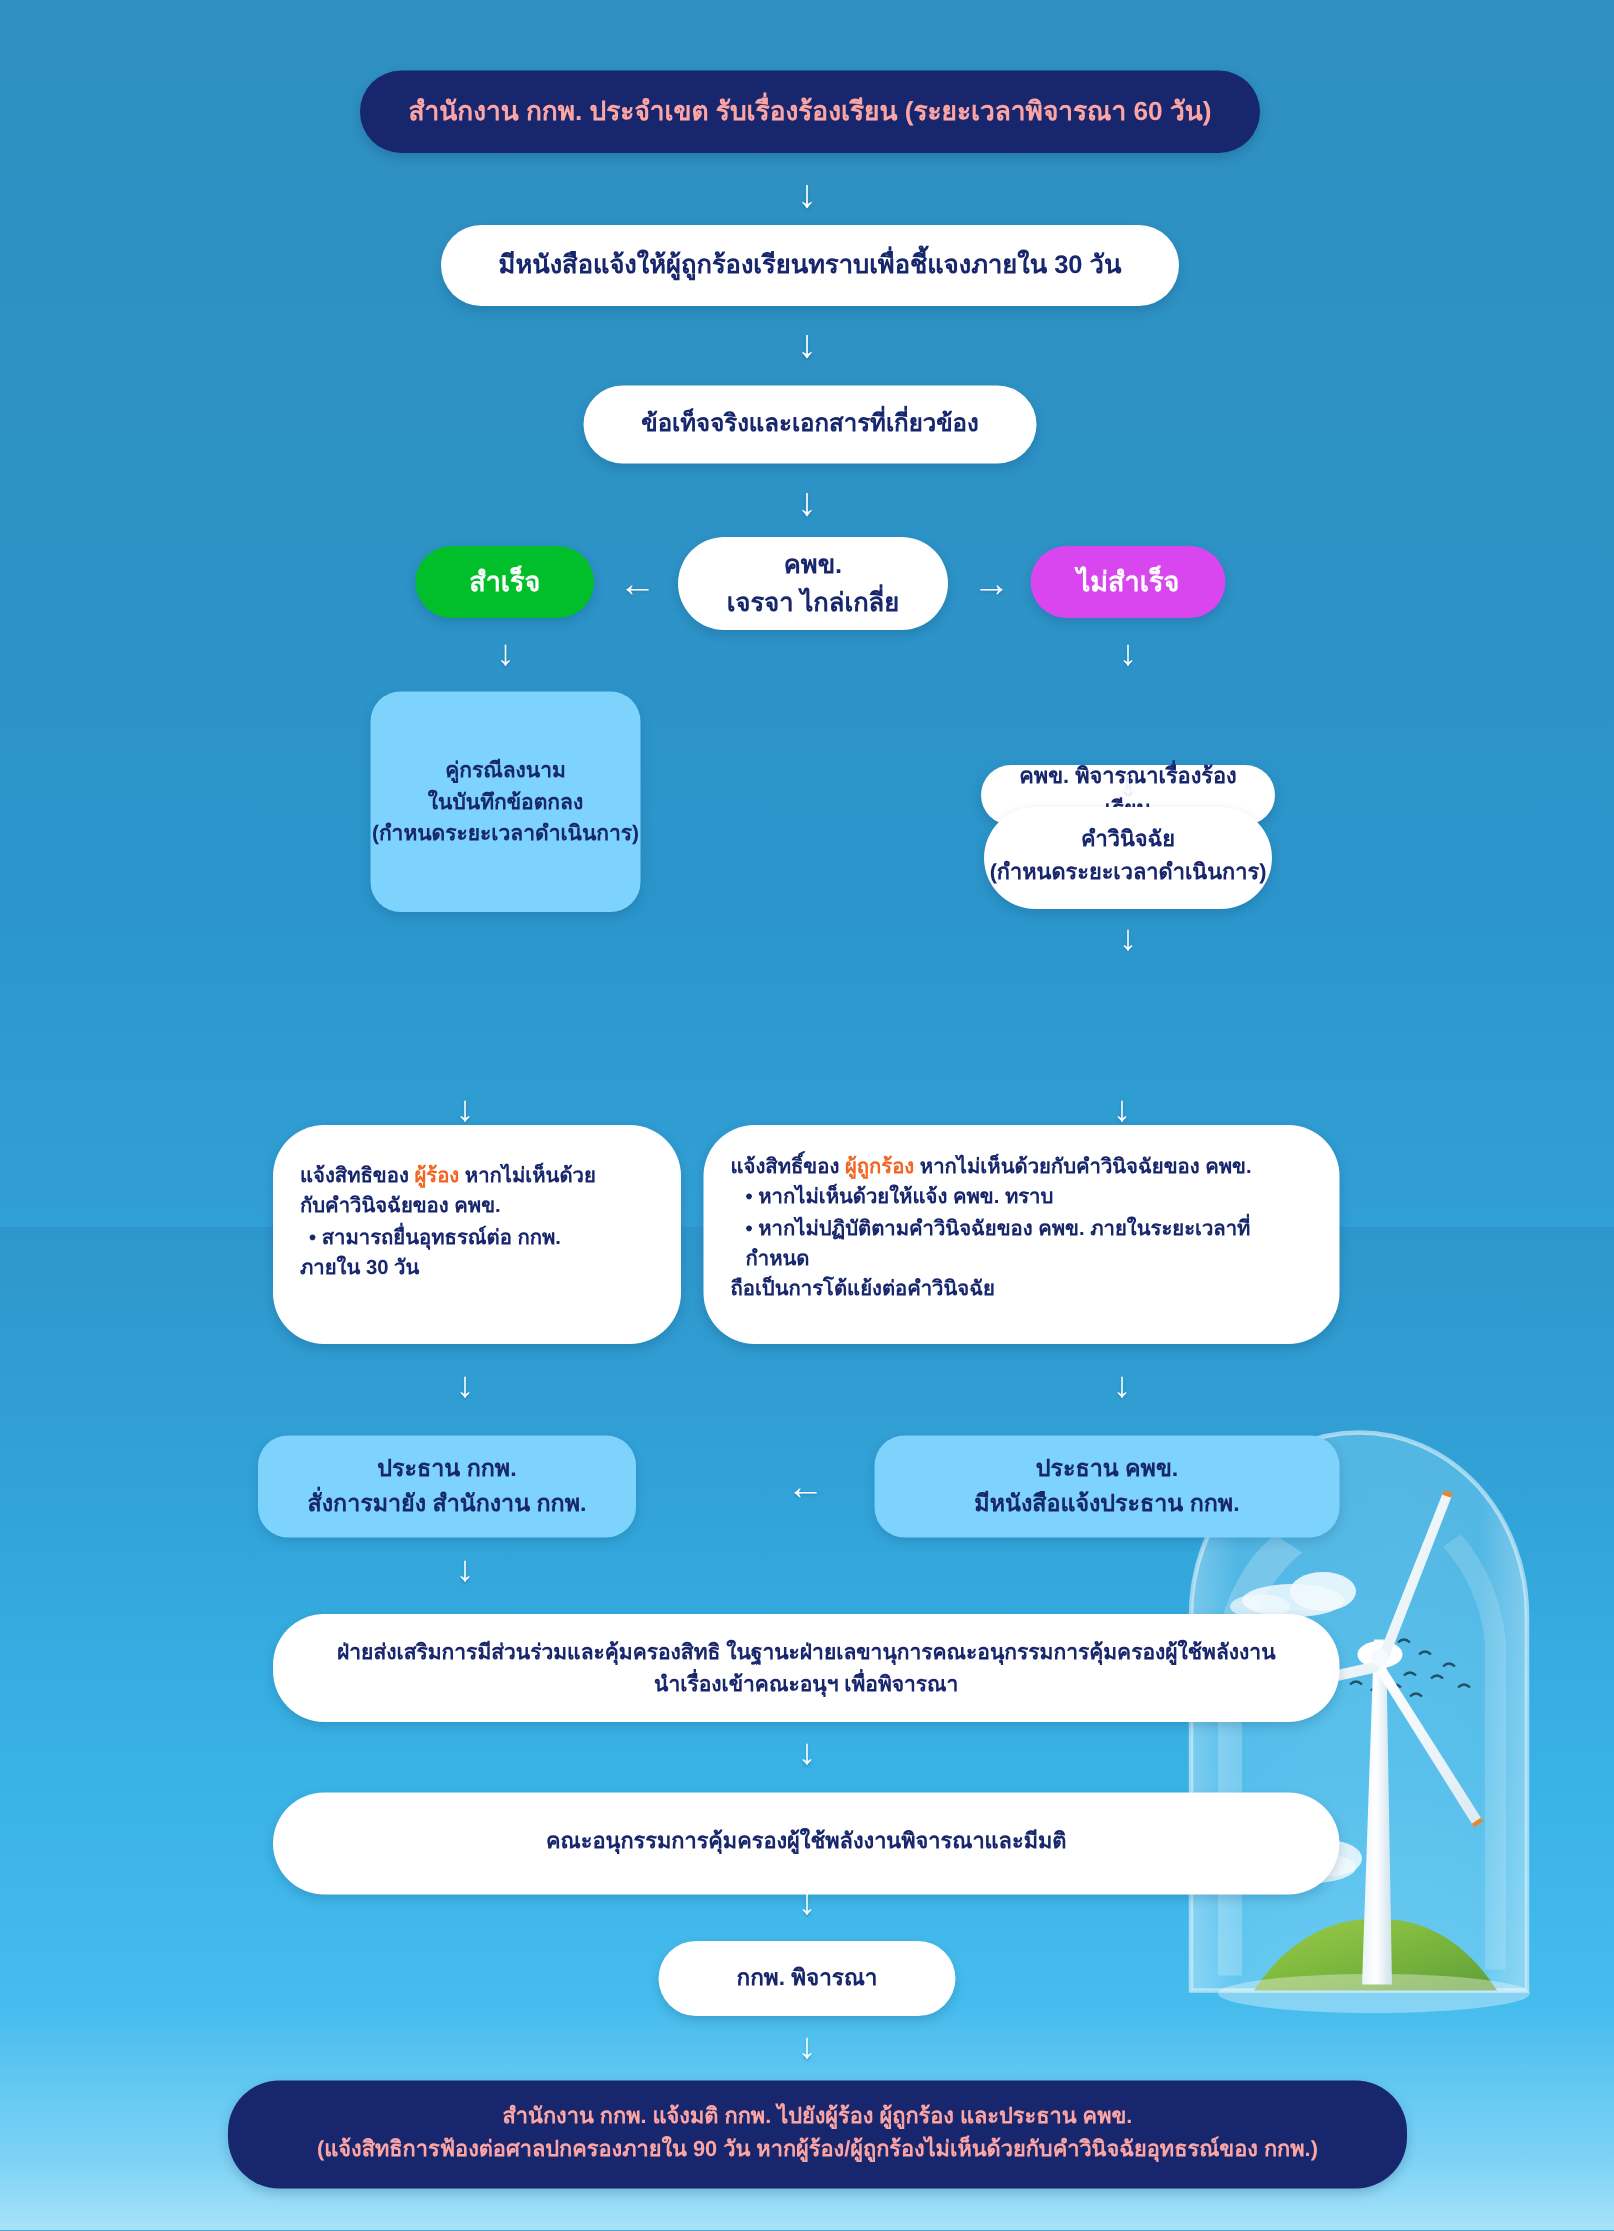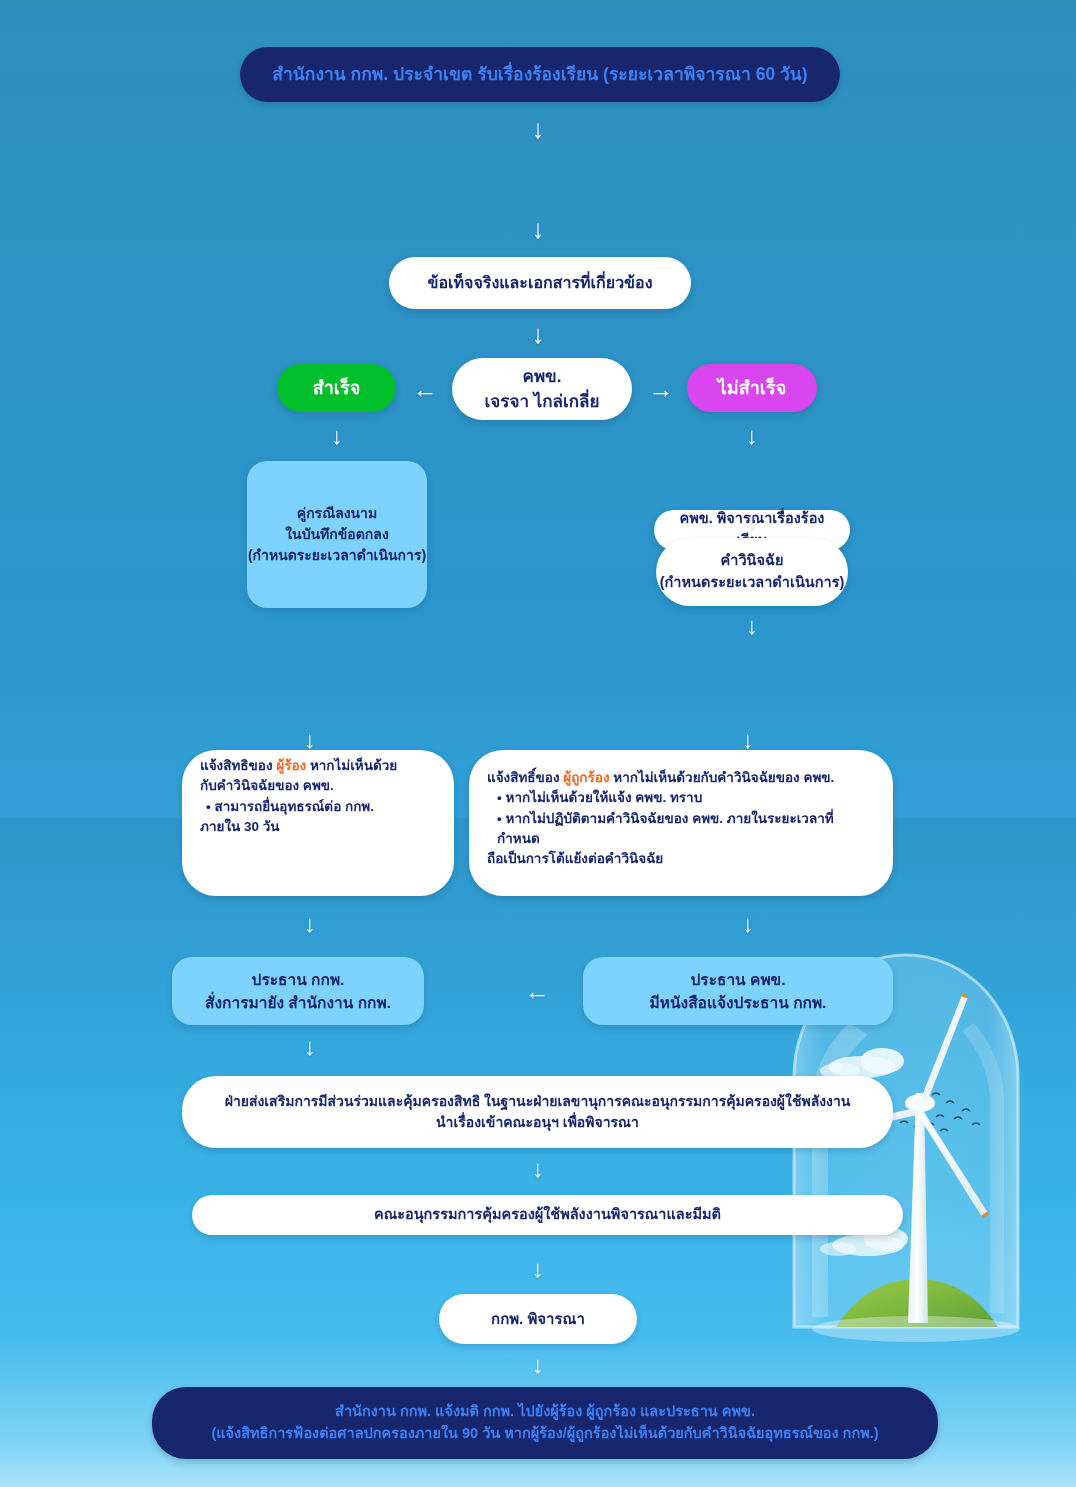--- a/index.html
+++ b/index.html
@@ -31,21 +31,21 @@
   
   #scene{position:absolute;right:0;bottom:0;width:300px;height:560px;z-index:2;}
 
   
   #flow{position:absolute;inset:0;z-index:5;}
 
   .node{position:absolute;box-sizing:border-box;
         display:flex;align-items:center;justify-content:center;
         text-align:center;line-height:1.5;}
 
-  .navy{background:#17266d;color:#3b82f6;border-radius:34px;
+  .navy{background:#17266d;color:#fca5a5;border-radius:34px;
         box-shadow:0 3px 7px rgba(0,40,80,.22);font-weight:700;}
   .white{background:#ffffff;color:#17266d;border-radius:34px;
         box-shadow:0 3px 7px rgba(0,40,80,.18);font-weight:700;}
   .lblue{background:#7dd3fc;color:#17266d;border-radius:20px;
         box-shadow:0 3px 7px rgba(0,40,80,.15);font-weight:700;}
   .green{background:#00bf2a;color:#ffffff;border-radius:34px;font-weight:700;
         box-shadow:0 3px 7px rgba(0,40,80,.18);justify-content:center;}
   .red{background:#d946ef;color:#ffffff;border-radius:34px;font-weight:700;
         box-shadow:0 3px 7px rgba(0,40,80,.18);}
 
@@ -147,20 +147,23 @@
 <div id="flow">
 
   <div class="node navy" style="left:240px;top:47px;width:600px;height:55px;font-size:17.5px;">
     <span class="pad18">สำนักงาน กกพ. ประจำเขต รับเรื่องร้องเรียน (ระยะเวลาพิจารณา 60 วัน)</span>
   </div>
 
   <div class="arrow" style="left:508px;top:112px;width:60px;height:34px;font-size:26px;">
     <span>↓</span>
   </div>
 
+  <div class="node white" style="left:294px;top:150px;width:492px;height:54px;font-size:17px;">
+    <span class="pad18">มีหนังสือแจ้งให้ผู้ถูกร้องเรียนทราบเพื่อชี้แจงภายใน 30 วัน</span>
+  </div>
 
   <div class="arrow" style="left:508px;top:212px;width:60px;height:34px;font-size:26px;">
     <span>↓</span>
   </div>
 
   <div class="node white" style="left:389px;top:257px;width:302px;height:52px;font-size:16px;">
     <span class="pad18">ข้อเท็จจริงและเอกสารที่เกี่ยวข้อง</span>
   </div>
 
   <div class="arrow" style="left:508px;top:317px;width:60px;height:34px;font-size:26px;">
@@ -220,21 +223,21 @@
 
 
   <div class="arrow" style="left:280px;top:724px;width:60px;height:32px;font-size:24px;">
     <span>↓</span>
   </div>
   <div class="arrow" style="left:718px;top:724px;width:60px;height:32px;font-size:24px;">
     <span>↓</span>
   </div>
 
   <div class="node white txt-left" style="left:182px;top:750px;width:272px;height:146px;font-size:13.5px;
-              flex-direction:column;align-items:flex-start;padding:6px 18px;">
+              flex-direction:column;align-items:flex-start;padding:24px 18px;">
     <span class="ln">
       <span>แจ้งสิทธิของ </span><span class="orange">ผู้ร้อง</span><span> หากไม่เห็นด้วย</span>
     </span>
     <span class="ln">กับคำวินิจฉัยของ คพข.</span>
     <span class="bullet" style="padding-left:6px;">•  สามารถยื่นอุทธรณ์ต่อ กกพ.</span>
     <span class="ln">ภายใน 30 วัน</span>
   </div>
 
   <div class="node white txt-left" style="left:469px;top:750px;width:424px;height:146px;font-size:13.5px;
               flex-direction:column;align-items:flex-start;padding:18px 18px;">
@@ -273,21 +276,21 @@
 
   <div class="node white" style="left:182px;top:1076px;width:711px;height:72px;font-size:14px;flex-direction:column;">
     <span class="ln">ฝ่ายส่งเสริมการมีส่วนร่วมและคุ้มครองสิทธิ ในฐานะฝ่ายเลขานุการคณะอนุกรรมการคุ้มครองผู้ใช้พลังงาน</span>
     <span class="ln">นำเรื่องเข้าคณะอนุฯ เพื่อพิจารณา</span>
   </div>
 
   <div class="arrow" style="left:508px;top:1152px;width:60px;height:34px;font-size:24px;">
     <span>↓</span>
   </div>
 
-  <div class="node white" style="left:192px;top:1195px;width:711px;height:40px;font-size:14.5px;justify-content:center;">
+  <div class="node white" style="left:182px;top:1195px;width:711px;height:68px;font-size:14.5px;justify-content:center;">
     <span class="pad24">คณะอนุกรรมการคุ้มครองผู้ใช้พลังงานพิจารณาและมีมติ</span>
   </div>
 
   <div class="arrow" style="left:508px;top:1252px;width:60px;height:34px;font-size:24px;">
     <span>↓</span>
   </div>
 
   <div class="node white" style="left:439px;top:1294px;width:198px;height:50px;font-size:15px;">
     <span>กกพ. พิจารณา</span>
   </div>

